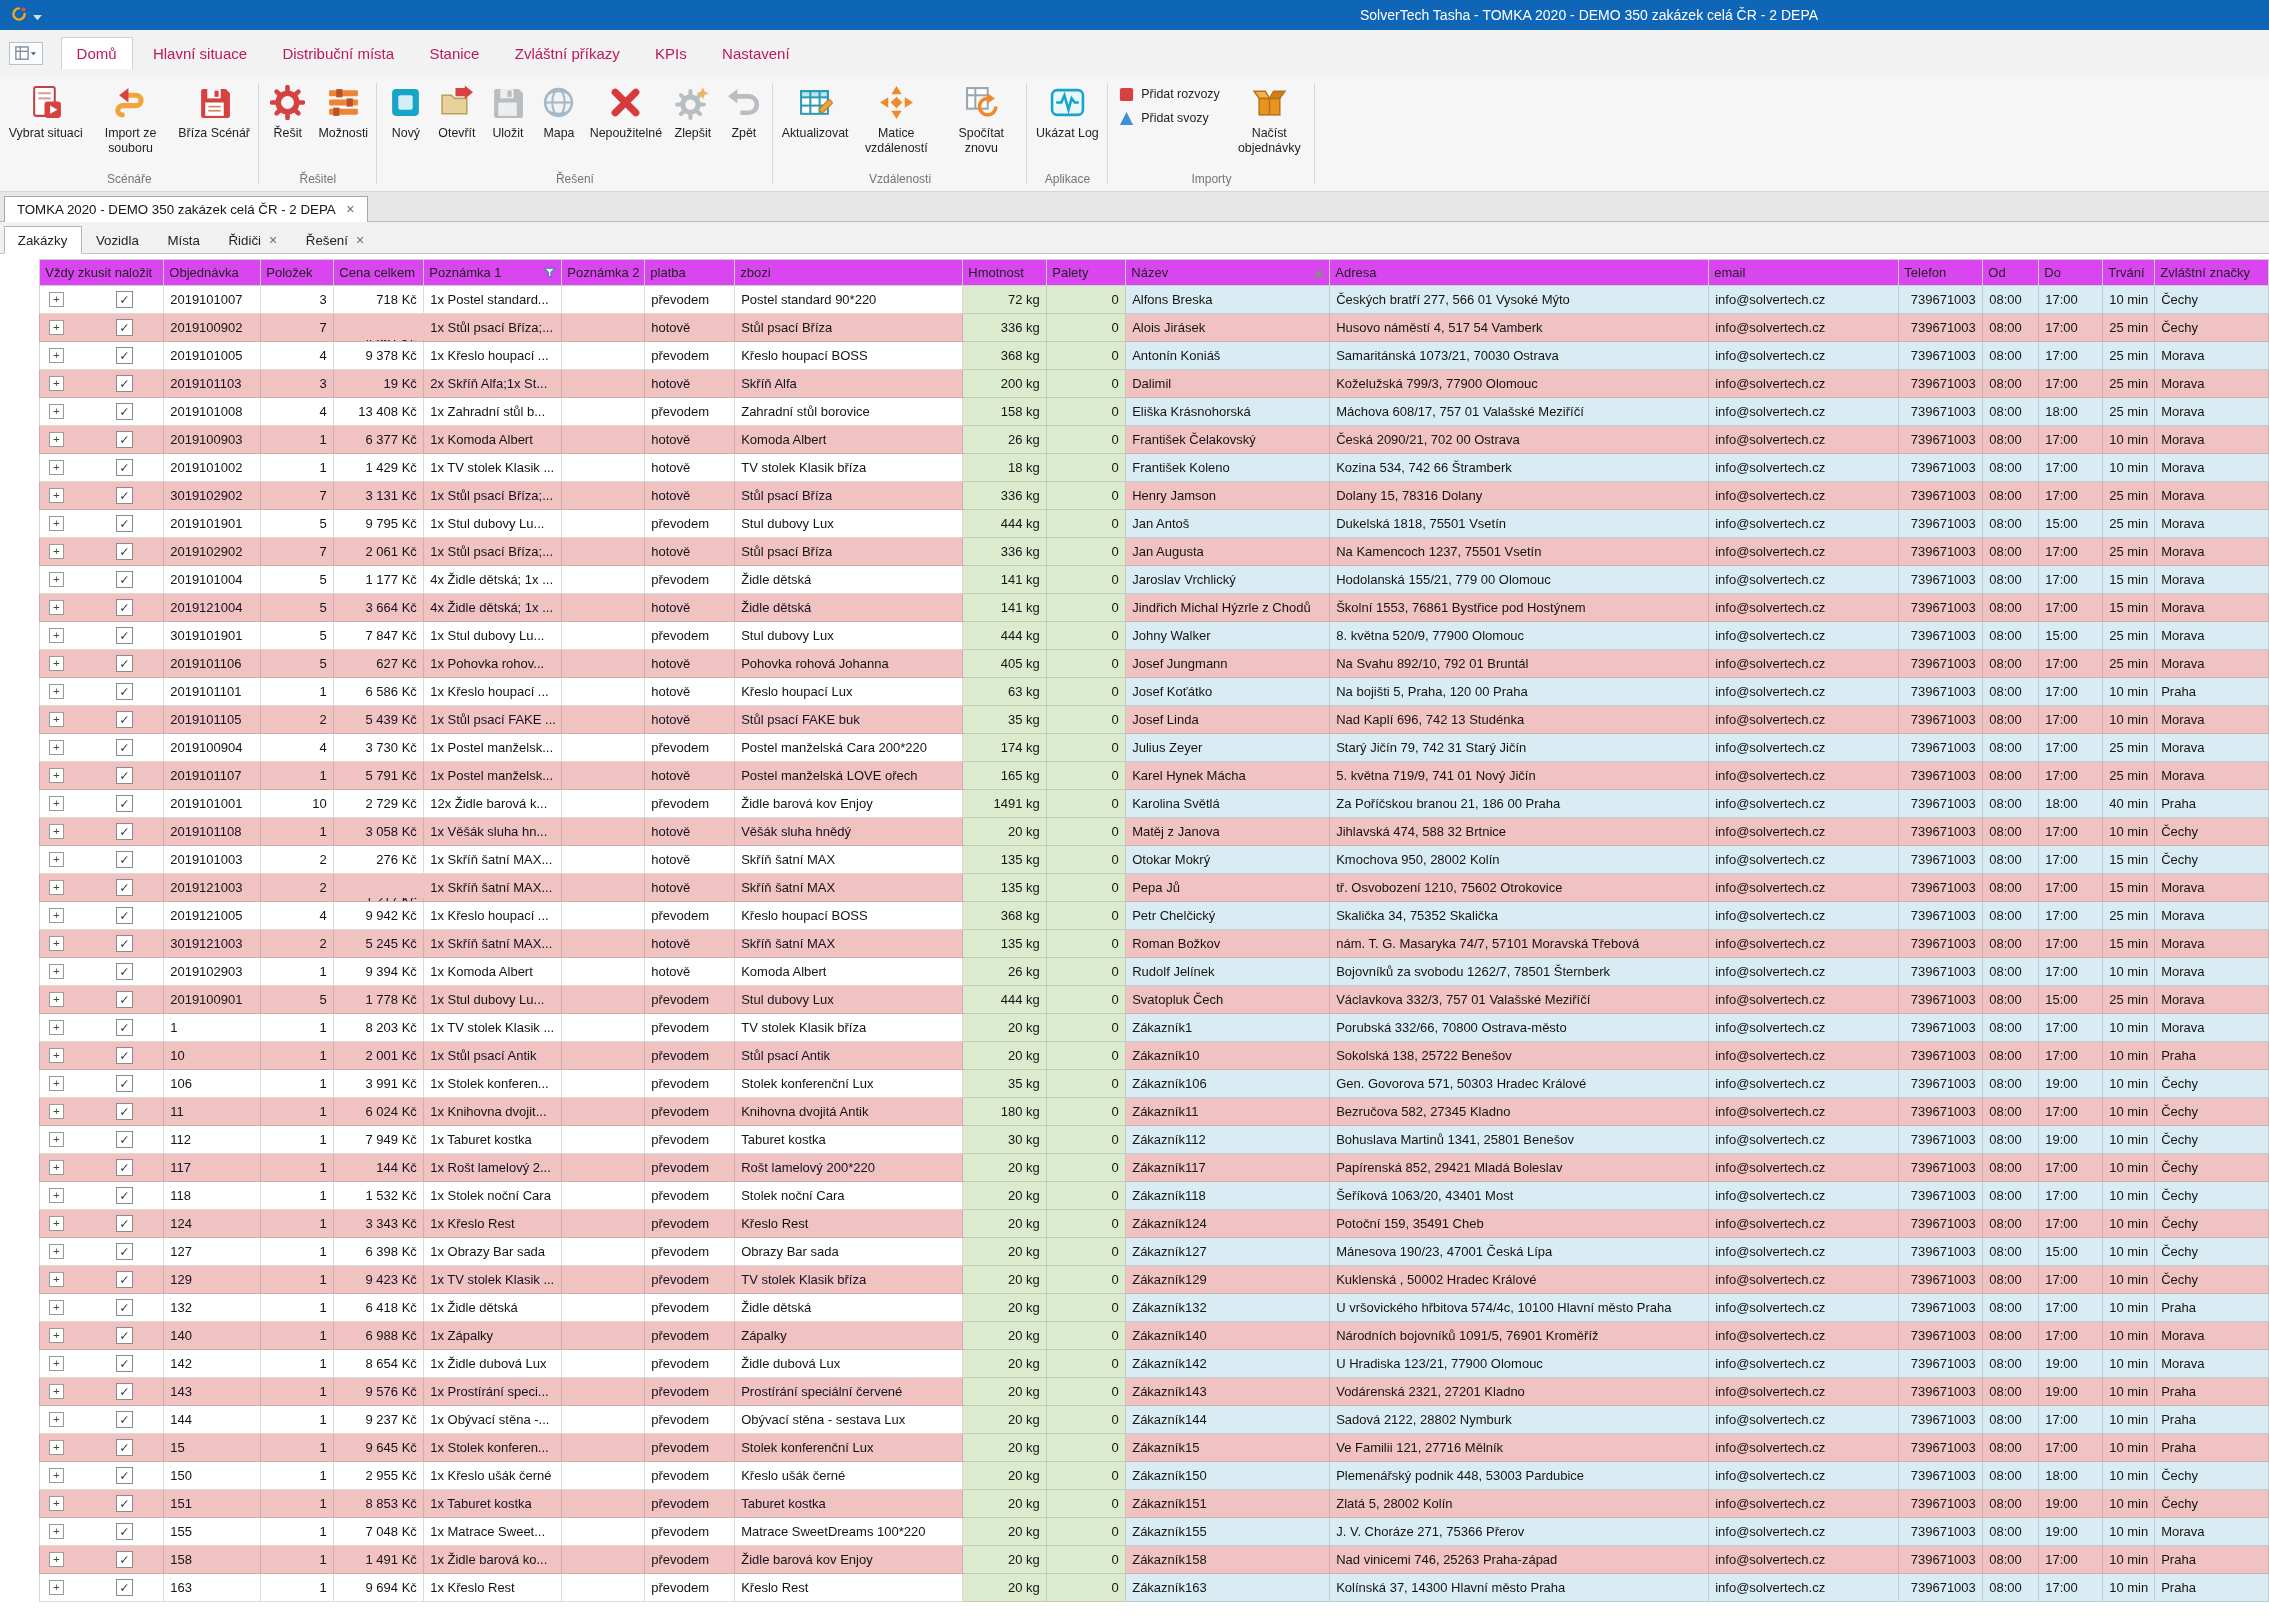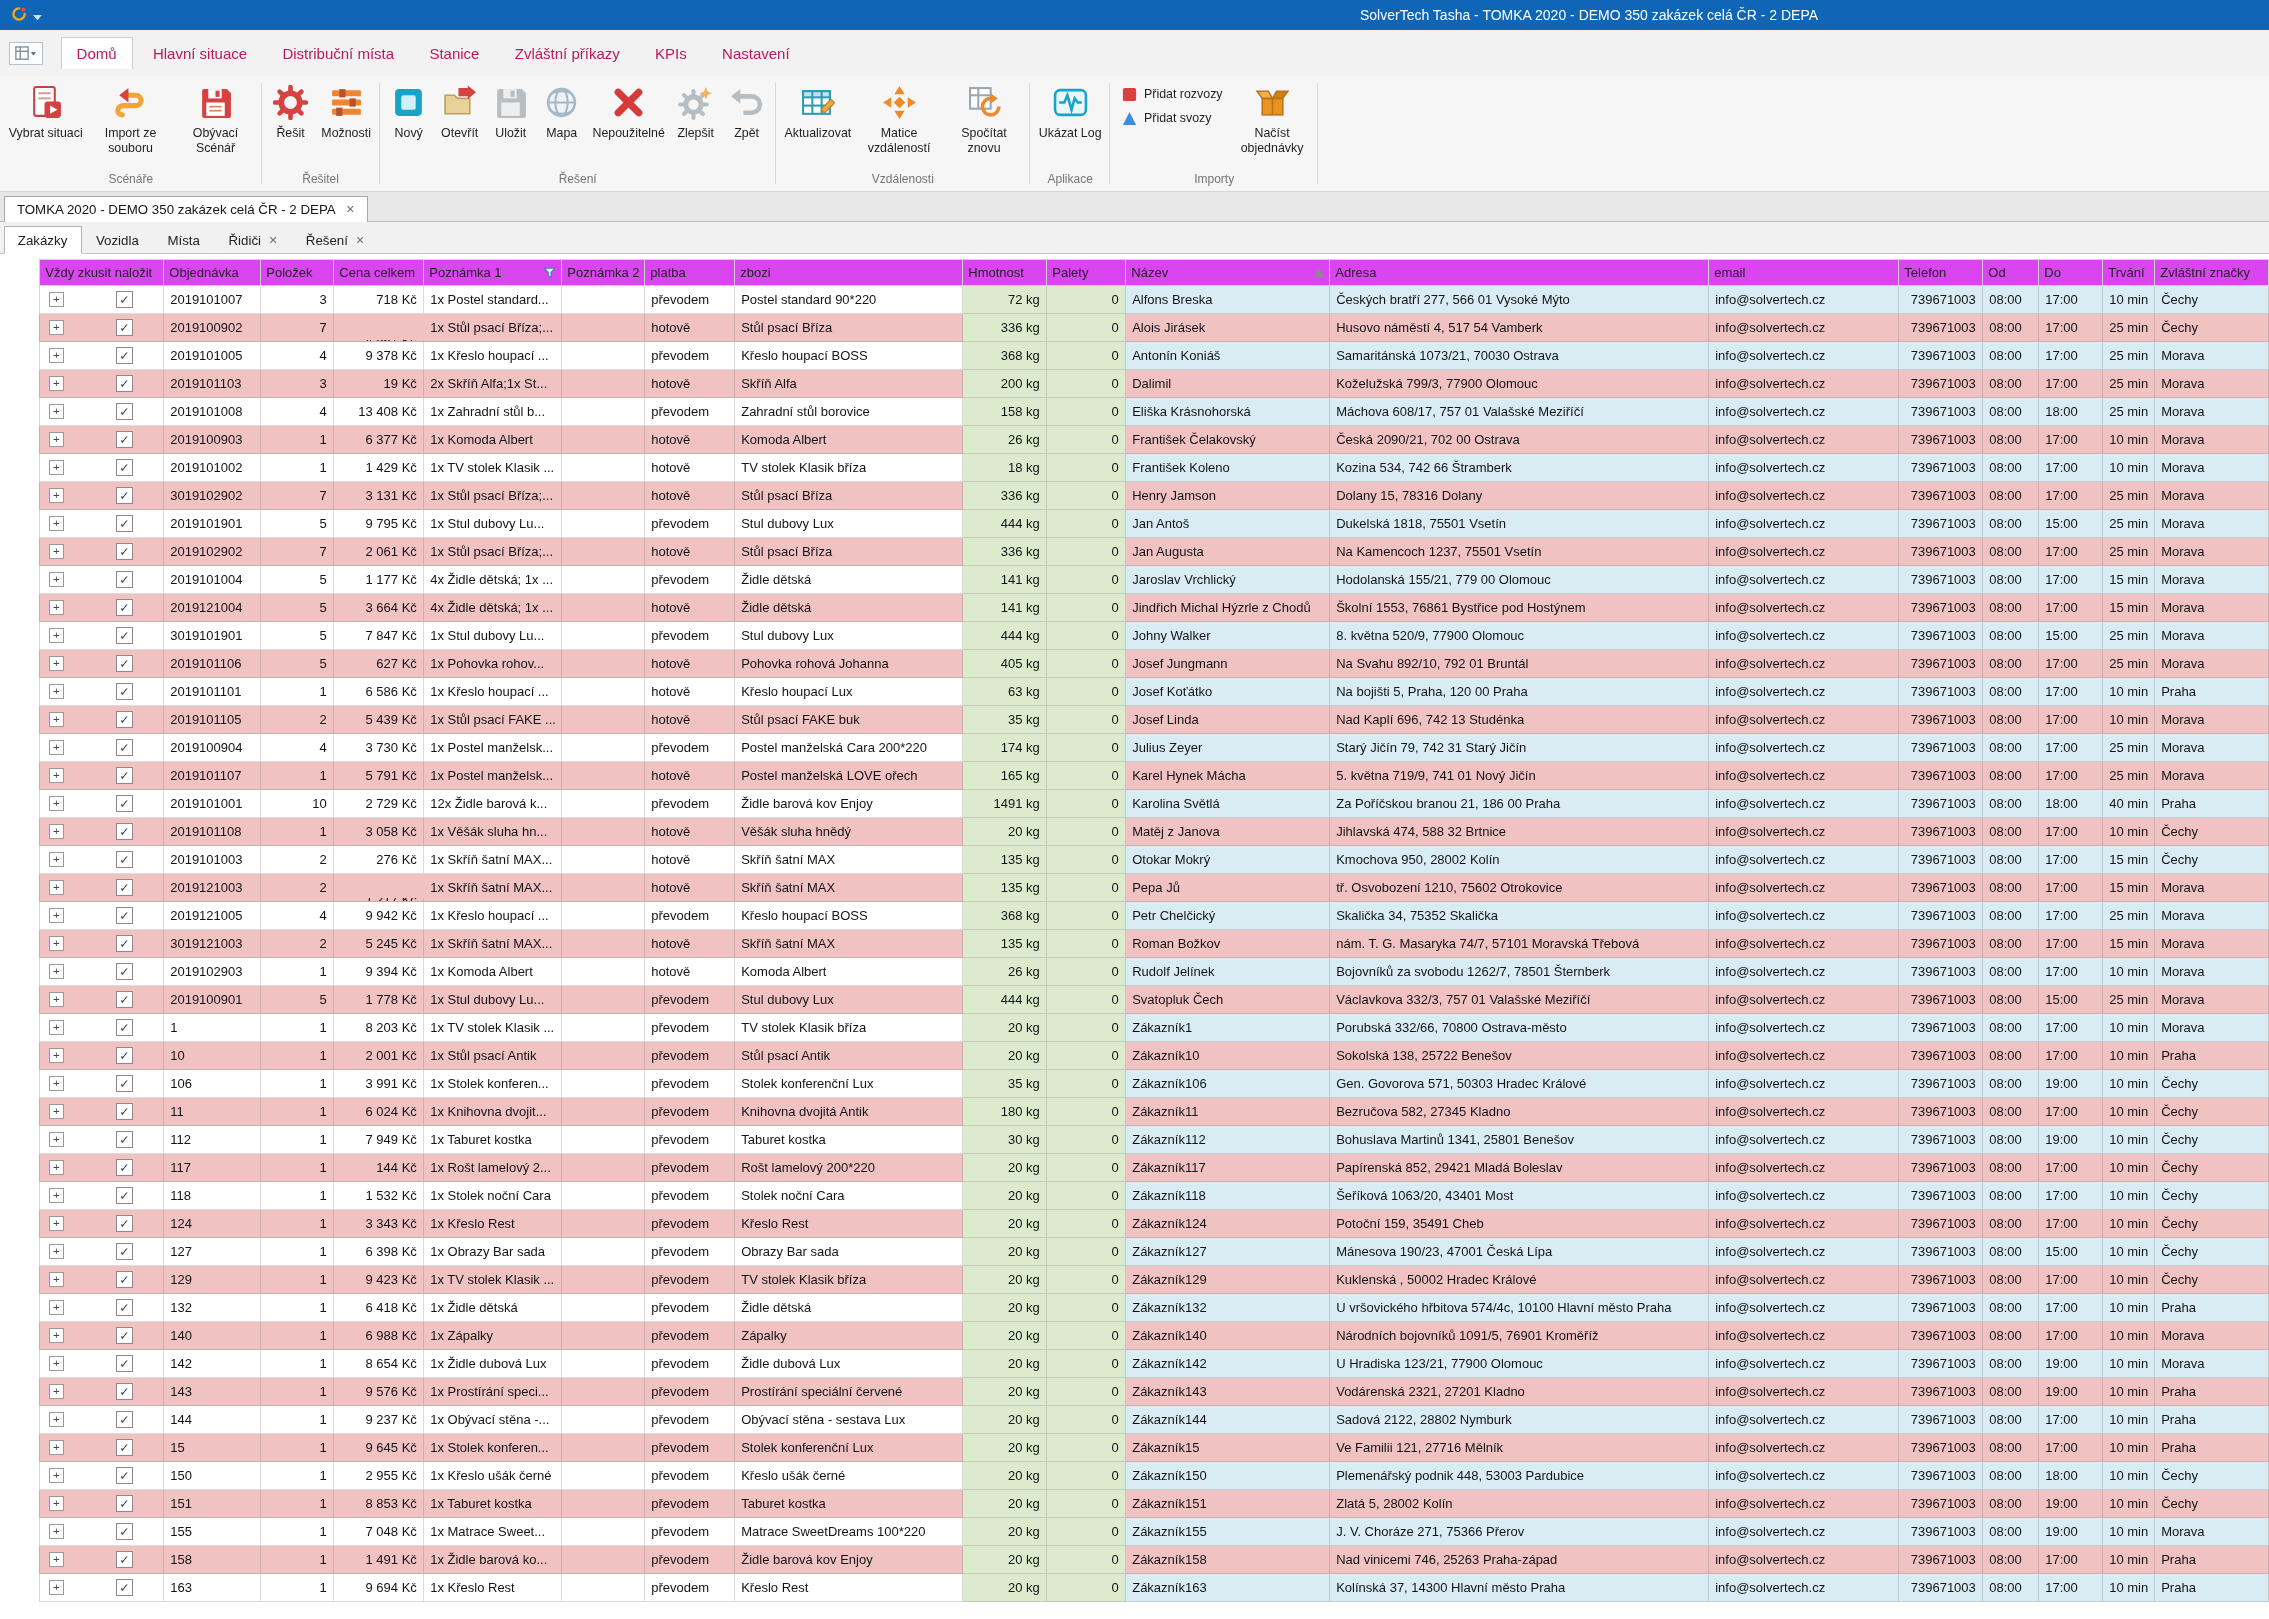--- a/index.html
+++ b/index.html
@@ -138,21 +138,21 @@
             <span class="ic">
               <svg viewBox="0 0 34 34">
                 <path d="M4 6 a2 2 0 0 1 2 -2 h22 l4 4 v22 a2 2 0 0 1 -2 2 h-24 a2 2 0 0 1 -2 -2 z" fill="#d64242"></path>
                 <rect x="10" y="4" width="13" height="9" fill="#ffffff"></rect>
                 <rect x="17" y="5.5" width="4" height="6" fill="#d64242"></rect>
                 <rect x="8" y="17" width="18" height="13" fill="#ffffff"></rect>
                 <line x1="11" y1="21" x2="23" y2="21" stroke="#cc8866" stroke-width="1.6"></line>
                 <line x1="11" y1="25" x2="23" y2="25" stroke="#cc8866" stroke-width="1.6"></line>
               </svg>
             </span>
-            <div class="lb">Obývací Scénář</div>
+            <div class="lb">Bříza Scénář</div>
           </div>
         </div>
         <div class="rb-group-label">Scénáře</div>
       </div>
       <div class="rb-group">
         <div class="rb-buttons">
           <div class="rb-btn">
             <span class="ic">
               <svg viewBox="0 0 34 34">
                 <circle cx="17" cy="17" r="9" fill="none" stroke="#d64242" stroke-width="5.5"></circle>

